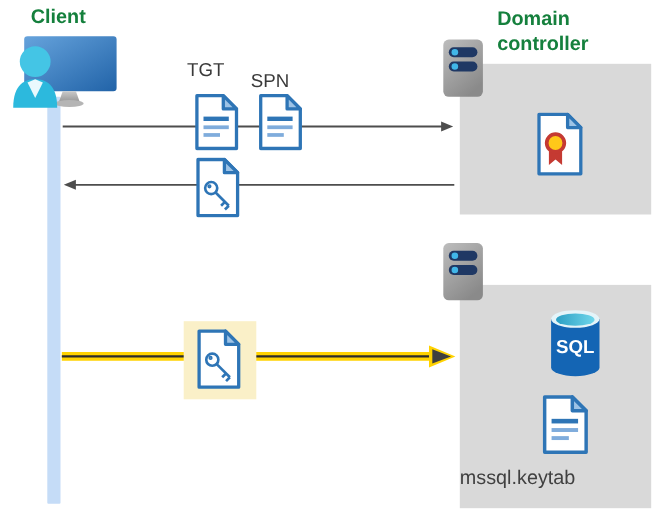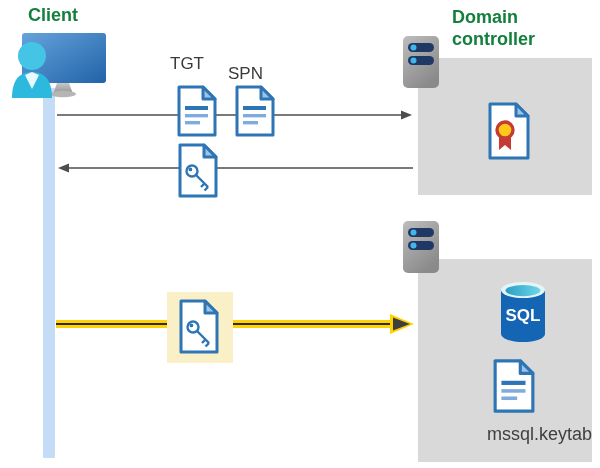--- a/index.html
+++ b/index.html
@@ -2,21 +2,21 @@
 <html><head>
 <meta charset="utf-8">
 <style>
   html,body{margin:0;padding:0;background:#ffffff;}
   .canvas{position:relative;width:600px;height:468px;background:#ffffff;overflow:hidden;
           font-family:"Liberation Sans","DejaVu Sans",sans-serif;}
   .abs{position:absolute;}
   .panel{background:#d9d9d9;}
   .bold-label{font-weight:700;font-size:18px;line-height:22px;color:#15803d;}
   .small-label{font-weight:400;font-size:17px;color:#3a3a3a;text-align:left;}
-  .keytab-label{font-weight:400;font-size:18px;color:#404040;text-align:right;}
+  .keytab-label{font-weight:400;font-size:18px;color:#404040;text-align:left;}
   .lifeline{background:#c5dcf7;border-radius:1px;}
   .hl-box{background:#faf0c8;}
   .z0{z-index:0}.z1{z-index:1}.z2{z-index:2}.z3{z-index:3}.z4{z-index:4}.z5{z-index:5}
   svg{display:block;}
 </style>
 </head>
 <body>
 
 <div class="canvas">
 

